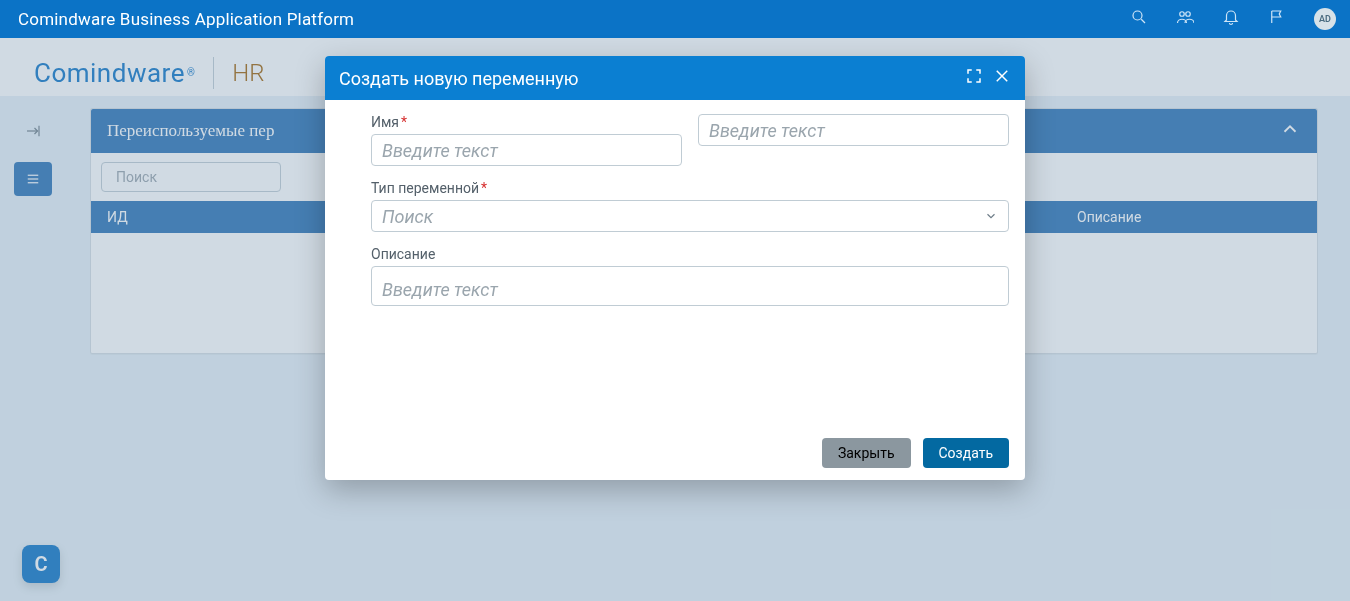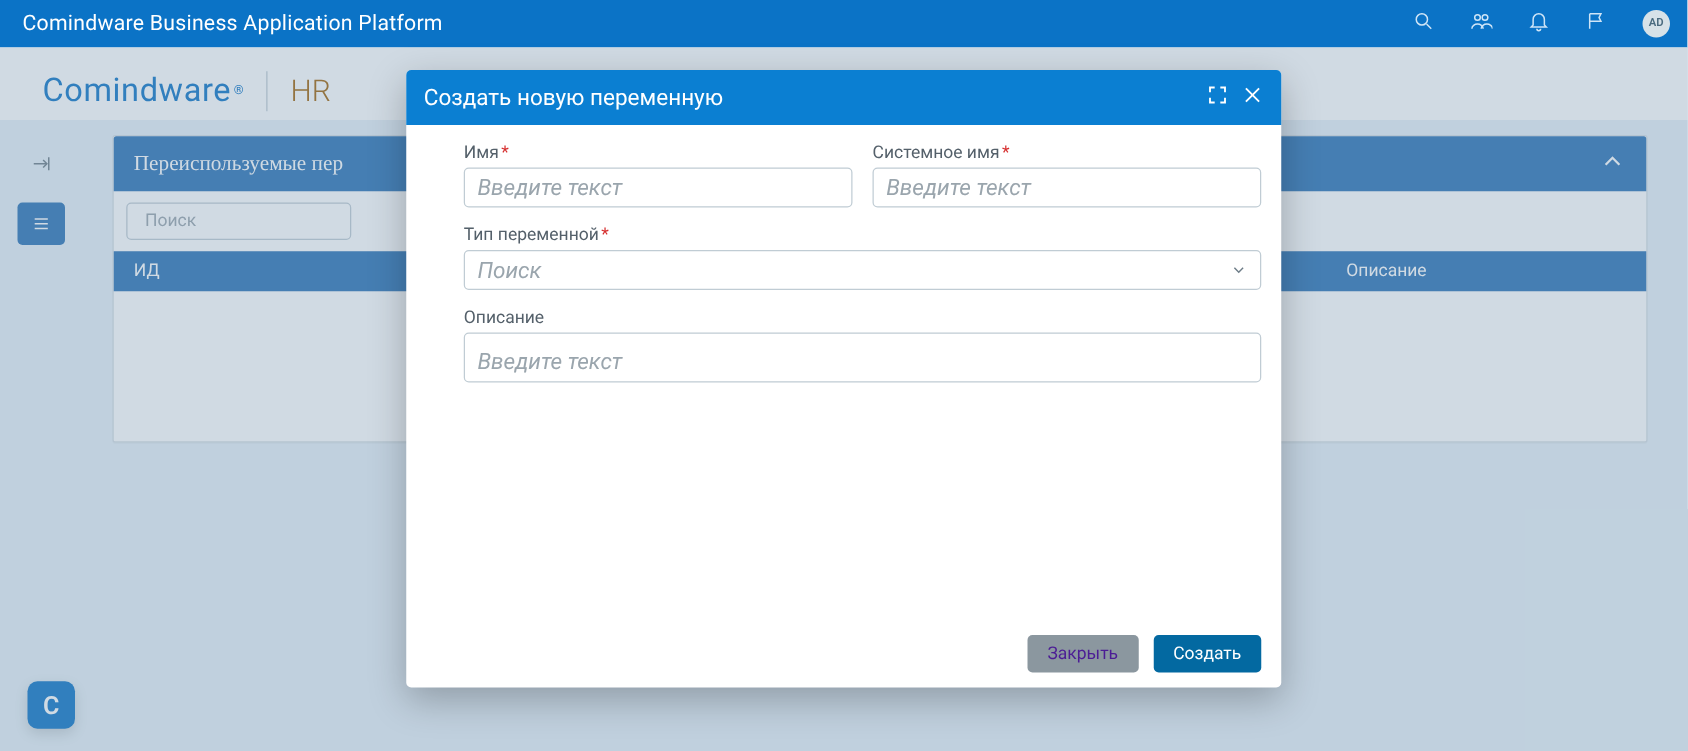--- a/index.html
+++ b/index.html
@@ -83,21 +83,21 @@
   background:#0b73c6; color:#fff; font-size:20px; font-weight:600; display:flex; align-items:center; justify-content:center;
   box-shadow:0 4px 10px rgba(0,0,0,.15);
 }
 
 
 .overlay{
   position:absolute; inset:38px 0 0 0; background: rgba(120,150,175,.35);
 }
 .modal{
   position:absolute; top:56px; left:50%; transform:translateX(-50%);
-  width:700px; height:494px; background:#fff; border-radius:4px; box-shadow:0 10px 30px rgba(0,0,0,.25);
+  width:700px; height:424px; background:#fff; border-radius:4px; box-shadow:0 10px 30px rgba(0,0,0,.25);
   display:flex; flex-direction:column;
 }
 .modalhdr{
   height:44px; background:#0b7fd2; display:flex; align-items:center; justify-content:space-between;
   padding:0 14px; border-radius:4px 4px 0 0; color:#fff;
 }
 .modalhdr .title{ font-size:18px; }
 .modalhdr .icons{ display:flex; gap:10px; align-items:center; }
 .modalhdr .icons svg{ width:18px; height:18px; stroke:#fff; fill:none; stroke-width:2; }
 .modalbody{
@@ -115,21 +115,21 @@
 .select .ph{ color:#9aa5ad; }
 .select svg{ width:14px; height:14px; stroke:#6e7d88; fill:none; stroke-width:2; }
 .textarea{ height:40px; padding-top:6px; }
 .modalfoot{
   height:54px; display:flex; align-items:center; justify-content:flex-end; gap:12px; padding:0 16px;
   border-top:0;
 }
 .btn{
   height:30px; padding:0 16px; border:none; border-radius:4px; font-size:14px; cursor:pointer;
 }
-.btn-grey{ background:#8b979f; color:#4c1d95; }
+.btn-grey{ background:#8b979f; color:#000000; }
 .btn-blue{ background:#0369a1; color:#fff; }
 ::placeholder{ color:#9aa5ad; }
 </style>
 </head>
 <body>
 
 <div class="topbar">
   <div class="topbar-title">Comindware Business Application Platform</div>
   <div class="topbar-icons">
     <span class="icon">
@@ -240,23 +240,20 @@
 
   <div class="modalbody">
     <div class="row">
       <div class="field">
         <div class="label">
           <span>Имя</span><span class="req">*</span>
         </div>
         <input class="input" type="text" placeholder="Введите текст" style="">
       </div>
       <div class="field">
-        <div class="label">
-          <span>Системное имя</span><span class="req">*</span>
-        </div>
         <input class="input" type="text" placeholder="Введите текст" style="">
       </div>
     </div>
 
     <div class="row">
       <div class="field">
         <div class="label">
           <span>Тип переменной</span><span class="req">*</span>
         </div>
         <div class="select">

